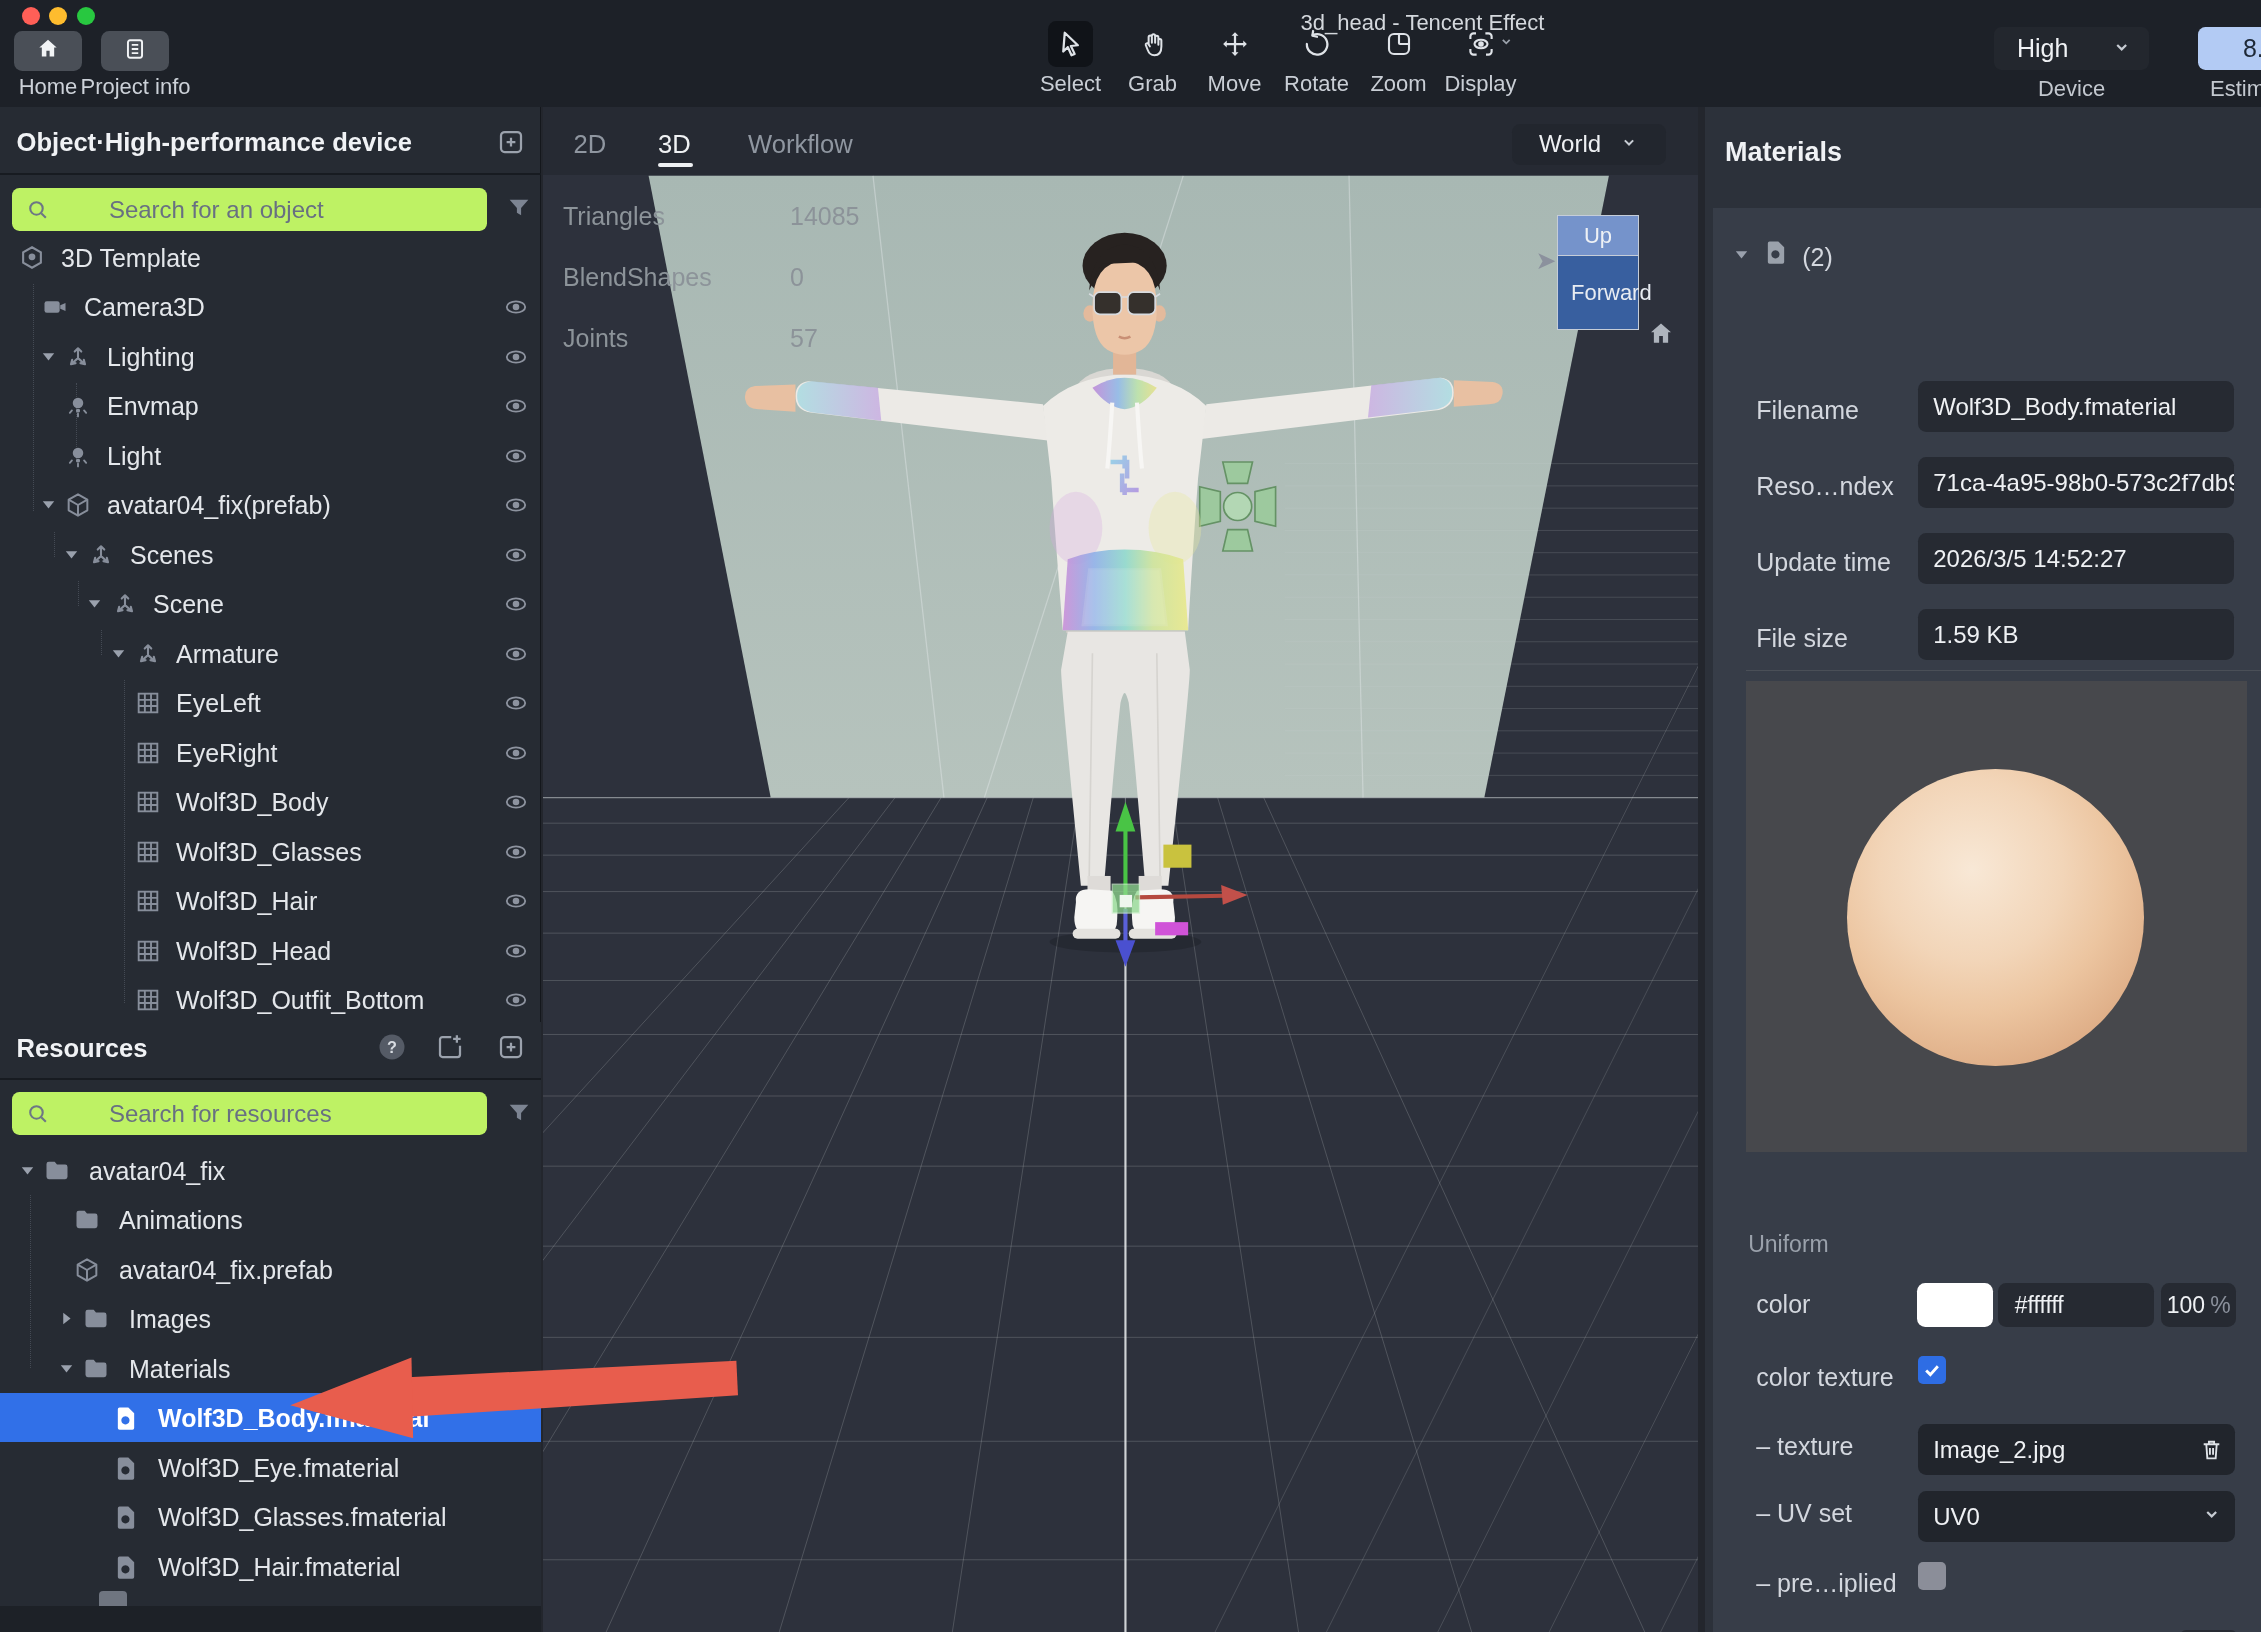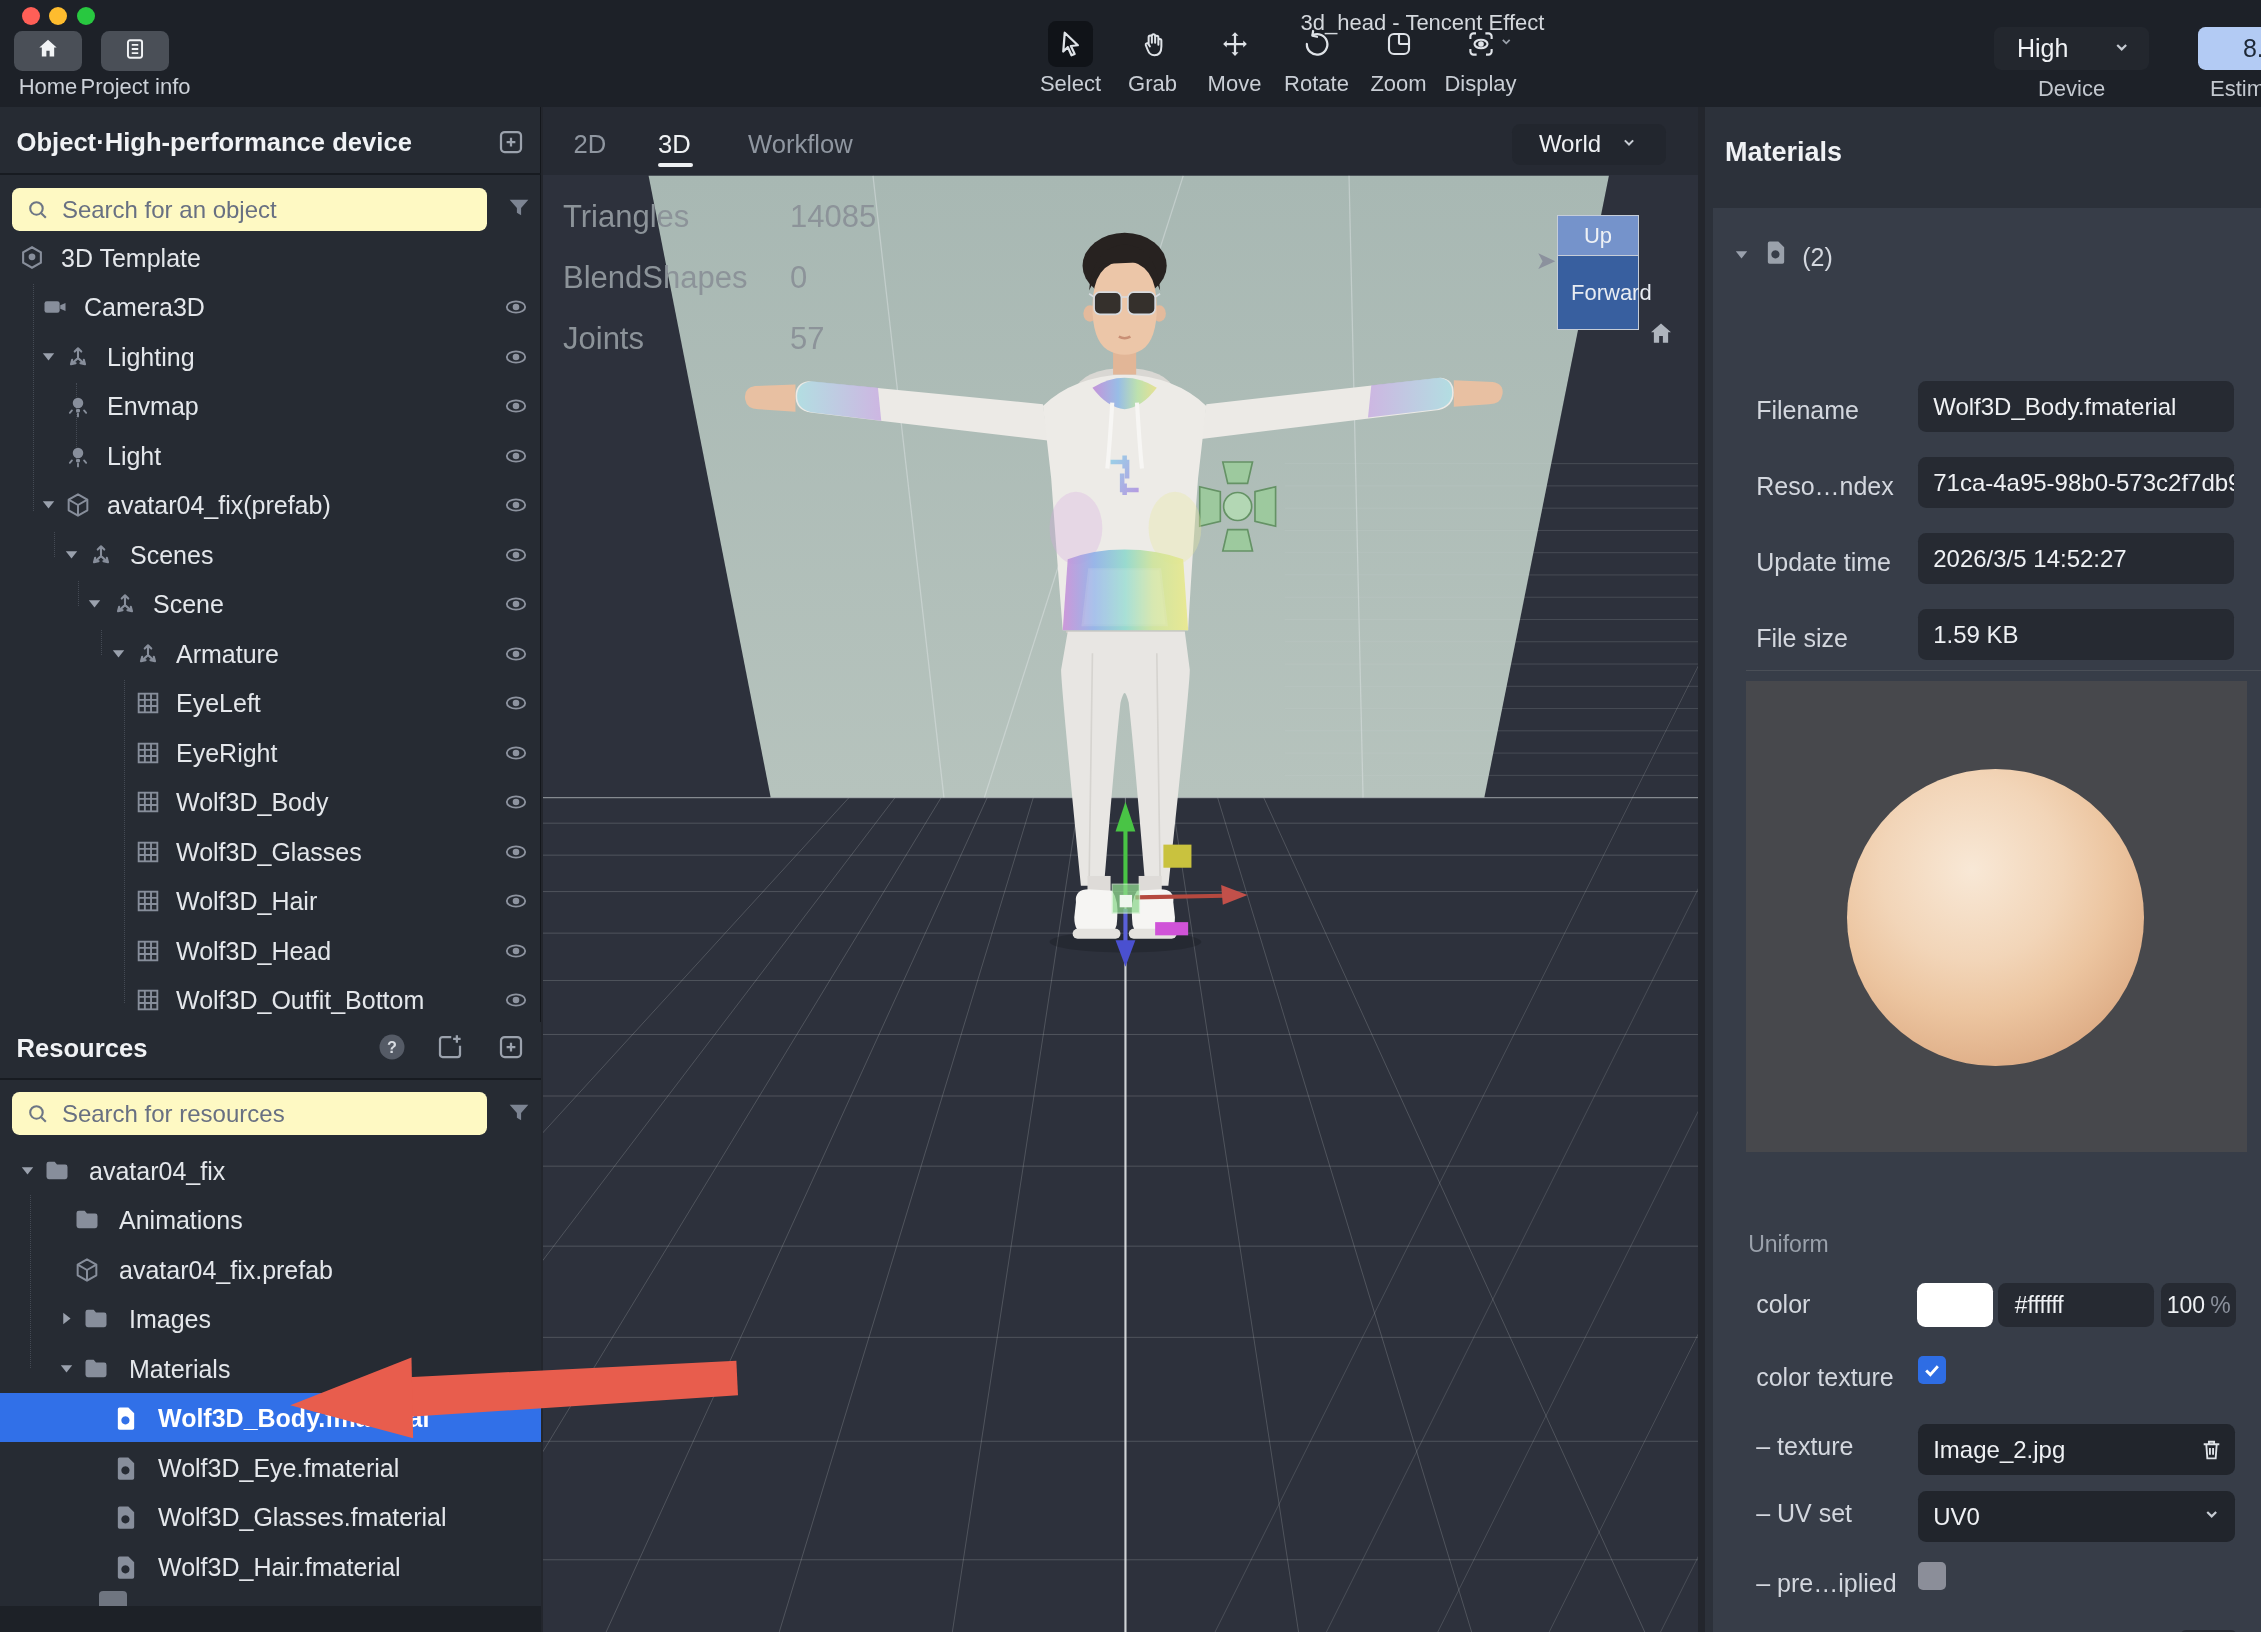--- a/index.html
+++ b/index.html
@@ -30,21 +30,21 @@
   #device-label { position:absolute; left:1994px; top:76px; width:155px; text-align:center; font-size:22px; color:#c3c8cf; }
   #estimate-btn { position:absolute; left:2198px; top:27px; width:74px; height:43px; background:#b3cbf4; border-radius:7.4px 0 0 7.4px; color:#1d2836; font-size:25px; display:flex; align-items:center; justify-content:flex-end; padding-right:8.2px; }
   #estimate-label { position:absolute; left:2210px; top:76px; font-size:22px; color:#c3c8cf; }
 
   
   #left-panel { position:absolute; left:0; top:107px; width:541px; height:1526px; background:#262b33; border-right:1.6px solid #14171c; z-index:4; }
   .panel-title { font-size:25.6px; font-weight:bold; color:#f0f2f5; }
   .icon-btn { position:absolute; width:30px; height:30px; color:#9ba2ad; }
   .icon-btn svg { width:100%; height:100%; }
   .divider { position:absolute; left:0; width:541px; height:1.6px; background:#171b21; }
-  .searchbox { position:absolute; left:12.4px; width:475px; height:43px; background:#fef9c3; border-radius:7.4px; display:flex; align-items:center; color:#6d7685; }
+  .searchbox { position:absolute; left:12.4px; width:475px; height:43px; background:#bef264; border-radius:7.4px; display:flex; align-items:center; color:#6d7685;gap:47px; }
   .searchbox svg { width:25px; height:25px; margin:0 11.5px 0 13px; }
   .searchbox .ph { font-size:24px; color:#687082; }
   .filter-ic { position:absolute; left:505px; width:28px; height:28px; color:#7c8492; }
 
   .tree { position:absolute; left:0; width:541px; overflow:hidden; }
   .trow { position:absolute; left:0; width:541px; height:49px; }
   .trow.sel { background:#3170e8; }
   .trow .arrow { position:absolute; top:18px; width:15px; height:13px; color:#9aa1ad; }
   .trow .arrow svg { width:15px; height:13px; display:block; }
   .trow .arrow.closed svg { transform:rotate(-90deg); }
@@ -62,21 +62,21 @@
 
   
   #viewport { position:absolute; left:543px; top:107px; width:1155px; height:1526px; background:#262a33; }
   .vtab { position:absolute; top:23px; font-size:25.6px; color:#8f96a0; }
   .vtab.active { color:#f0f2f4; }
   #tab-underline { position:absolute; left:115px; top:56px; width:35px; height:4.1px; background:#eef0f3; border-radius:2.5px; }
   #world-select { position:absolute; left:969px; top:16.5px; width:154px; height:41px; background:#22262e; border-radius:8.2px; display:flex; align-items:center; justify-content:center; gap:18px; font-size:24px; color:#eef0f3; }
   #world-select .chevron { color:#c7ccd3; }
   #scene { position:absolute; left:0; top:68px; width:1155px; height:1458px; }
   #stats { position:absolute; left:20px; top:79px; }
-  .stat-row { display:flex; height:61px; align-items:center; font-size:31px; color:#8c9399; }
+  .stat-row { display:flex; height:61px; align-items:center; font-size:25px; color:#8c9399; }
   .stat-row .sl { width:227px; }
   #axis-widget { position:absolute; left:1014px; top:108px; }
   #axis-up { position:absolute; left:0; top:0; width:82px; height:41px; background:#7593cb; border:1.6px solid #c6cdd8; color:#eef1f5; font-size:22px; display:flex; align-items:center; justify-content:center; }
   #axis-forward { position:absolute; left:0; top:41px; width:82px; height:74px; background:#385f9f; border:1.6px solid #c6cdd8; border-top:none; color:#e8ecf2; font-size:22px; display:flex; align-items:center; padding-left:13px; white-space:nowrap; overflow:visible; }
   #axis-home { position:absolute; left:89px; top:104px; width:30px; height:30px; color:#aeb4bd; }
   #axis-pointer { position:absolute; left:-21.4px; top:31px; color:#8b919d; font-size:25px; }
 
   
   #right-panel { position:absolute; left:1705px; top:107px; width:556px; height:1526px; background:#2c313a; }
   #rp-title { position:absolute; left:20px; top:30px; font-size:27px; font-weight:bold; color:#f0f2f5; }

